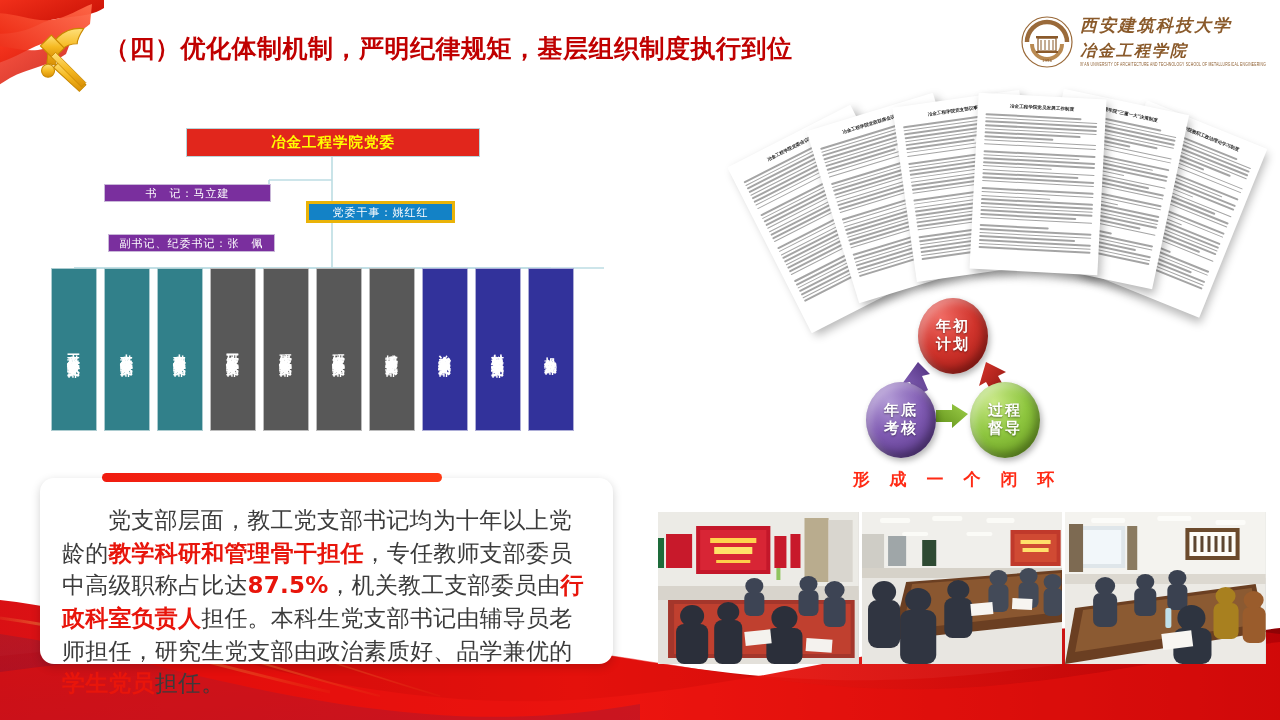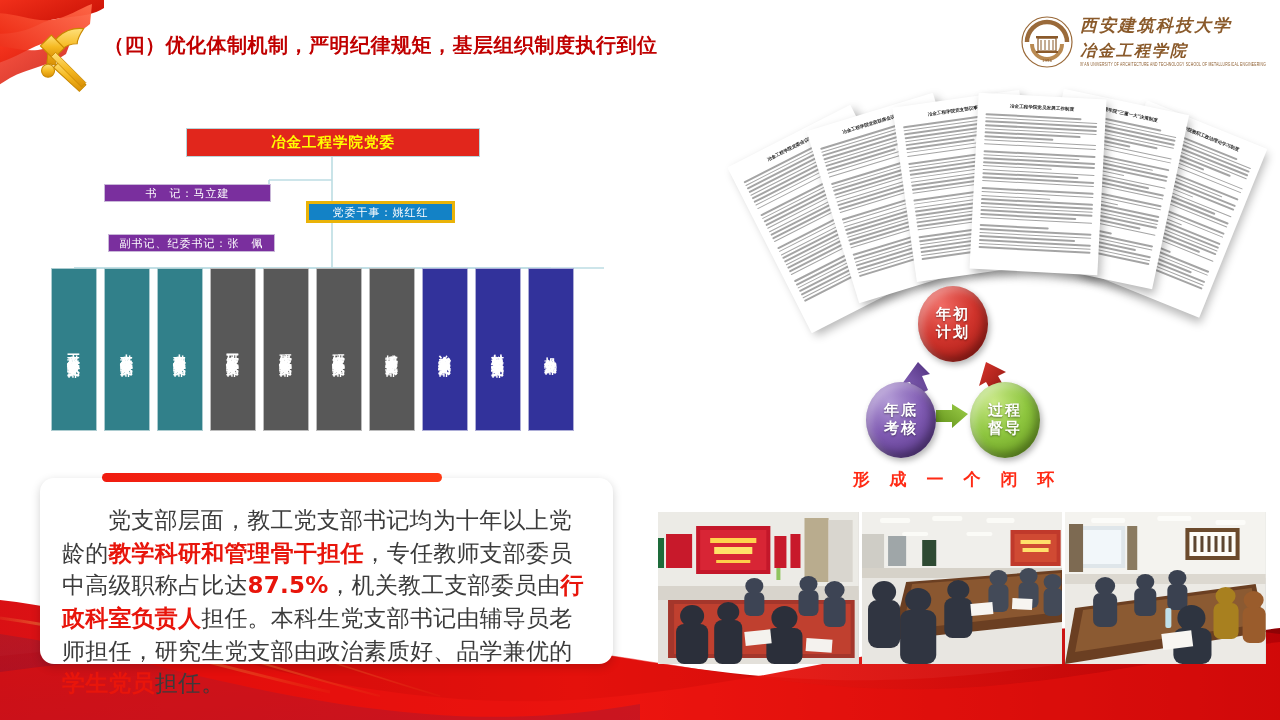--- a/index.html
+++ b/index.html
@@ -14,21 +14,21 @@
   .ribbon-wrap{position:absolute;left:0;bottom:0;width:1280px;height:120px;overflow:hidden;z-index:1;}
   .ribbon-wrap svg{display:block;}
 
   
   .flag-wrap{position:absolute;left:-6px;top:-6px;width:130px;height:112px;z-index:6;}
   .flag-wrap svg{display:block;}
 
   
   .slide-title{
     position:absolute;left:104px;top:32px;z-index:7;
-    font-size:20px;font-weight:bold;color:#C00000;
+    font-size:25px;font-weight:bold;color:#C00000;
     letter-spacing:.5px;white-space:nowrap;
     font-family:"DejaVu Sans","Liberation Sans",sans-serif;
   }
   .logo-block{position:absolute;right:14px;top:16px;z-index:7;display:flex;align-items:center;gap:7px;}
   .logo-seal{width:52px;height:52px;flex:0 0 auto;}
   .logo-text{display:flex;flex-direction:column;line-height:1;}
   .logo-cn1,.logo-cn2{
     color:#8a5a2b;font-weight:bold;font-size:17px;letter-spacing:2px;
     font-family:"DejaVu Sans","Liberation Sans",sans-serif;
     font-style:italic;
@@ -111,21 +111,21 @@
   
   .cycle{position:absolute;left:840px;top:286px;width:230px;height:180px;z-index:5;}
   .bubble{
     position:absolute;border-radius:50%;
     display:flex;flex-direction:column;align-items:center;justify-content:center;
     color:#fff;font-weight:bold;font-size:15px;line-height:1.18;
     letter-spacing:2px;text-align:center;
     font-family:"DejaVu Serif","DejaVu Sans",serif;
     text-shadow:0 1px 2px rgba(0,0,0,.45);
   }
-  .b-red{left:78px;top:0px;width:70px;height:76px;
+  .b-red{left:78px;top:12px;width:70px;height:76px;
     background:radial-gradient(circle at 34% 26%,#f06a63 0%,#d0342c 45%,#9e1611 100%);
     box-shadow:inset -4px -5px 9px rgba(0,0,0,.32),inset 5px 5px 9px rgba(255,255,255,.34),2px 3px 6px rgba(0,0,0,.3);}
   .b-green{left:130px;top:96px;width:70px;height:76px;
     background:radial-gradient(circle at 34% 26%,#c8e884 0%,#8ec63f 45%,#5f8f18 100%);
     box-shadow:inset -4px -5px 9px rgba(0,0,0,.3),inset 5px 5px 9px rgba(255,255,255,.4),2px 3px 6px rgba(0,0,0,.3);}
   .b-purple{left:26px;top:96px;width:70px;height:76px;
     background:radial-gradient(circle at 34% 26%,#b29ad6 0%,#7f5ab2 45%,#4f2f7d 100%);
     box-shadow:inset -4px -5px 9px rgba(0,0,0,.32),inset 5px 5px 9px rgba(255,255,255,.36),2px 3px 6px rgba(0,0,0,.3);}
   .cyc-arrows{position:absolute;left:0;top:0;width:230px;height:180px;}
   .closed-loop{

